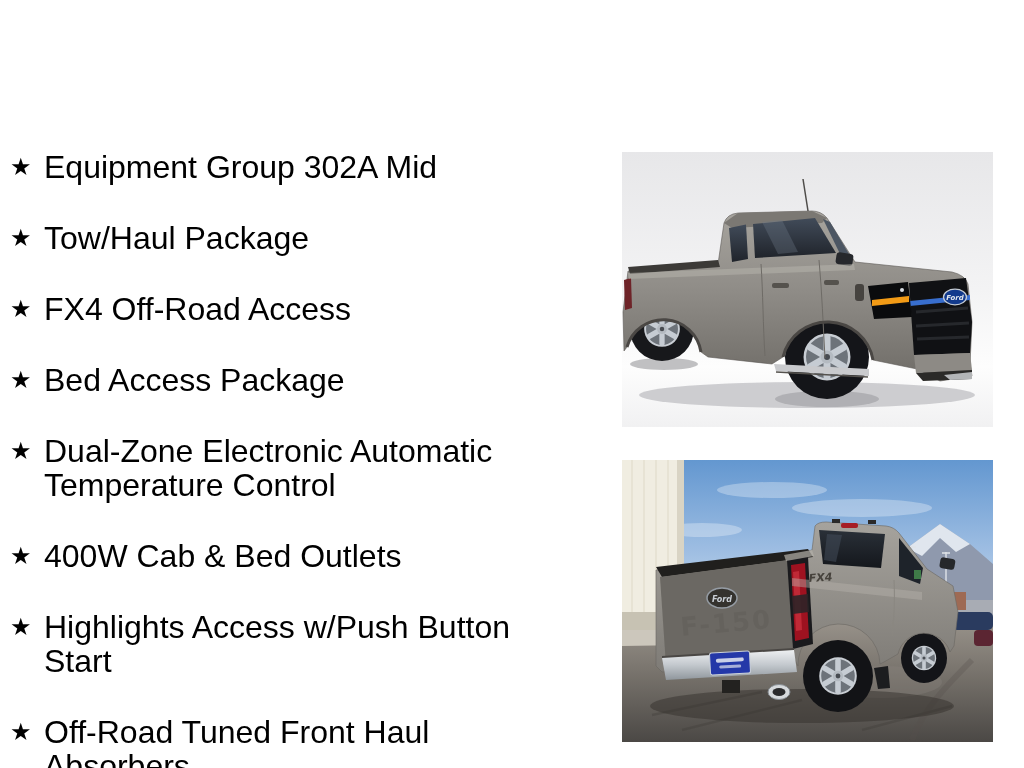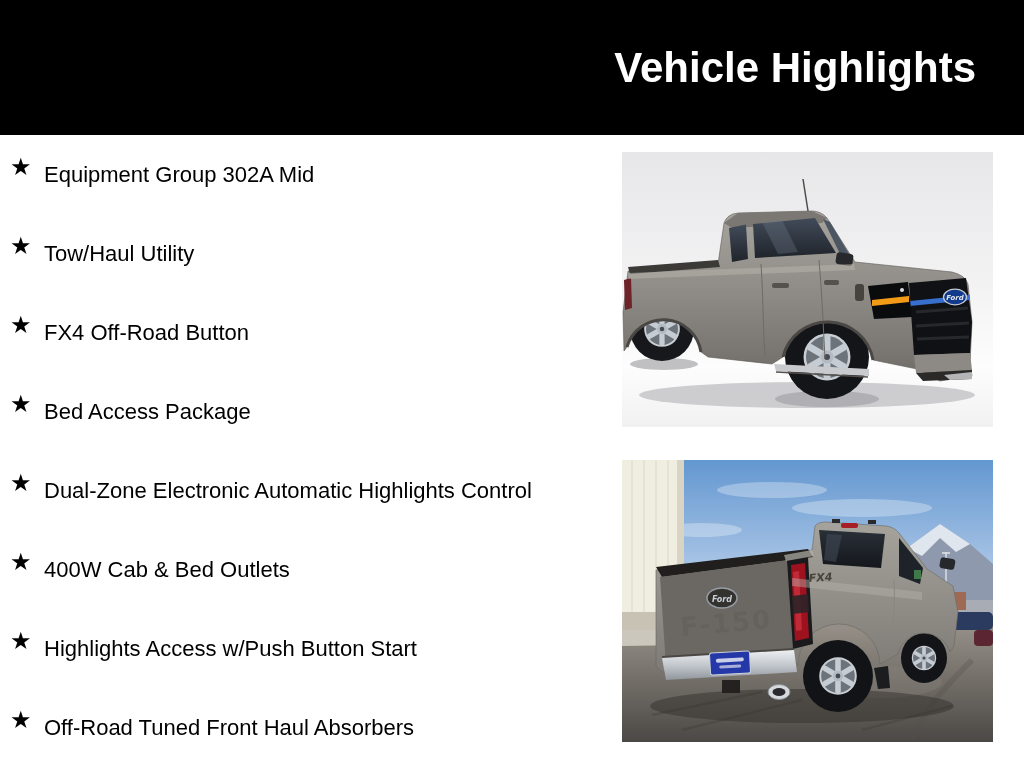--- a/index.html
+++ b/index.html
@@ -14,56 +14,53 @@
     padding-right:48px;
   }
   .title{
     color:#ffffff;font-size:42px;font-weight:bold;line-height:1;white-space:nowrap;
   }
   
   .features{position:absolute;left:10px;top:150px;width:556px;}
   .item{display:flex;align-items:flex-start;margin-bottom:37px;}
   .item:last-child{margin-bottom:0;}
   .star{flex:0 0 34px;font-size:24px;line-height:34px;color:#000000;}
-  .text{font-size:22px;line-height:34px;color:#000000;width:515px;margin-top:8px;}
+  .text{font-size:32px;line-height:34px;color:#000000;width:515px;}
   
   .photo{position:absolute;left:622px;width:371px;}
   .photo svg{display:block;width:100%;height:100%;}
   #photo-front{top:152px;height:275px;}
   #photo-rear{top:460px;height:282px;}
 </style>
 </head>
 <body>
 
 <div class="slide">
 
-  <div class="header">
-    <div class="title">Vehicle Highlights</div>
-  </div>
 
   <div class="features">
     <div class="item">
       <span class="star">★</span>
       <span class="text">Equipment Group 302A Mid</span>
     </div>
     <div class="item">
       <span class="star">★</span>
-      <span class="text">Tow/Haul Utility</span>
-    </div>
-    <div class="item">
-      <span class="star">★</span>
-      <span class="text">FX4 Off-Road Button</span>
+      <span class="text">Tow/Haul Package</span>
+    </div>
+    <div class="item">
+      <span class="star">★</span>
+      <span class="text">FX4 Off-Road Access</span>
     </div>
     <div class="item">
       <span class="star">★</span>
       <span class="text">Bed Access Package</span>
     </div>
     <div class="item">
       <span class="star">★</span>
-      <span class="text">Dual-Zone Electronic Automatic Highlights Control</span>
+      <span class="text">Dual-Zone Electronic Automatic Temperature Control</span>
     </div>
     <div class="item">
       <span class="star">★</span>
       <span class="text">400W Cab &amp; Bed Outlets</span>
     </div>
     <div class="item">
       <span class="star">★</span>
       <span class="text">Highlights Access w/Push Button Start</span>
     </div>
     <div class="item">

